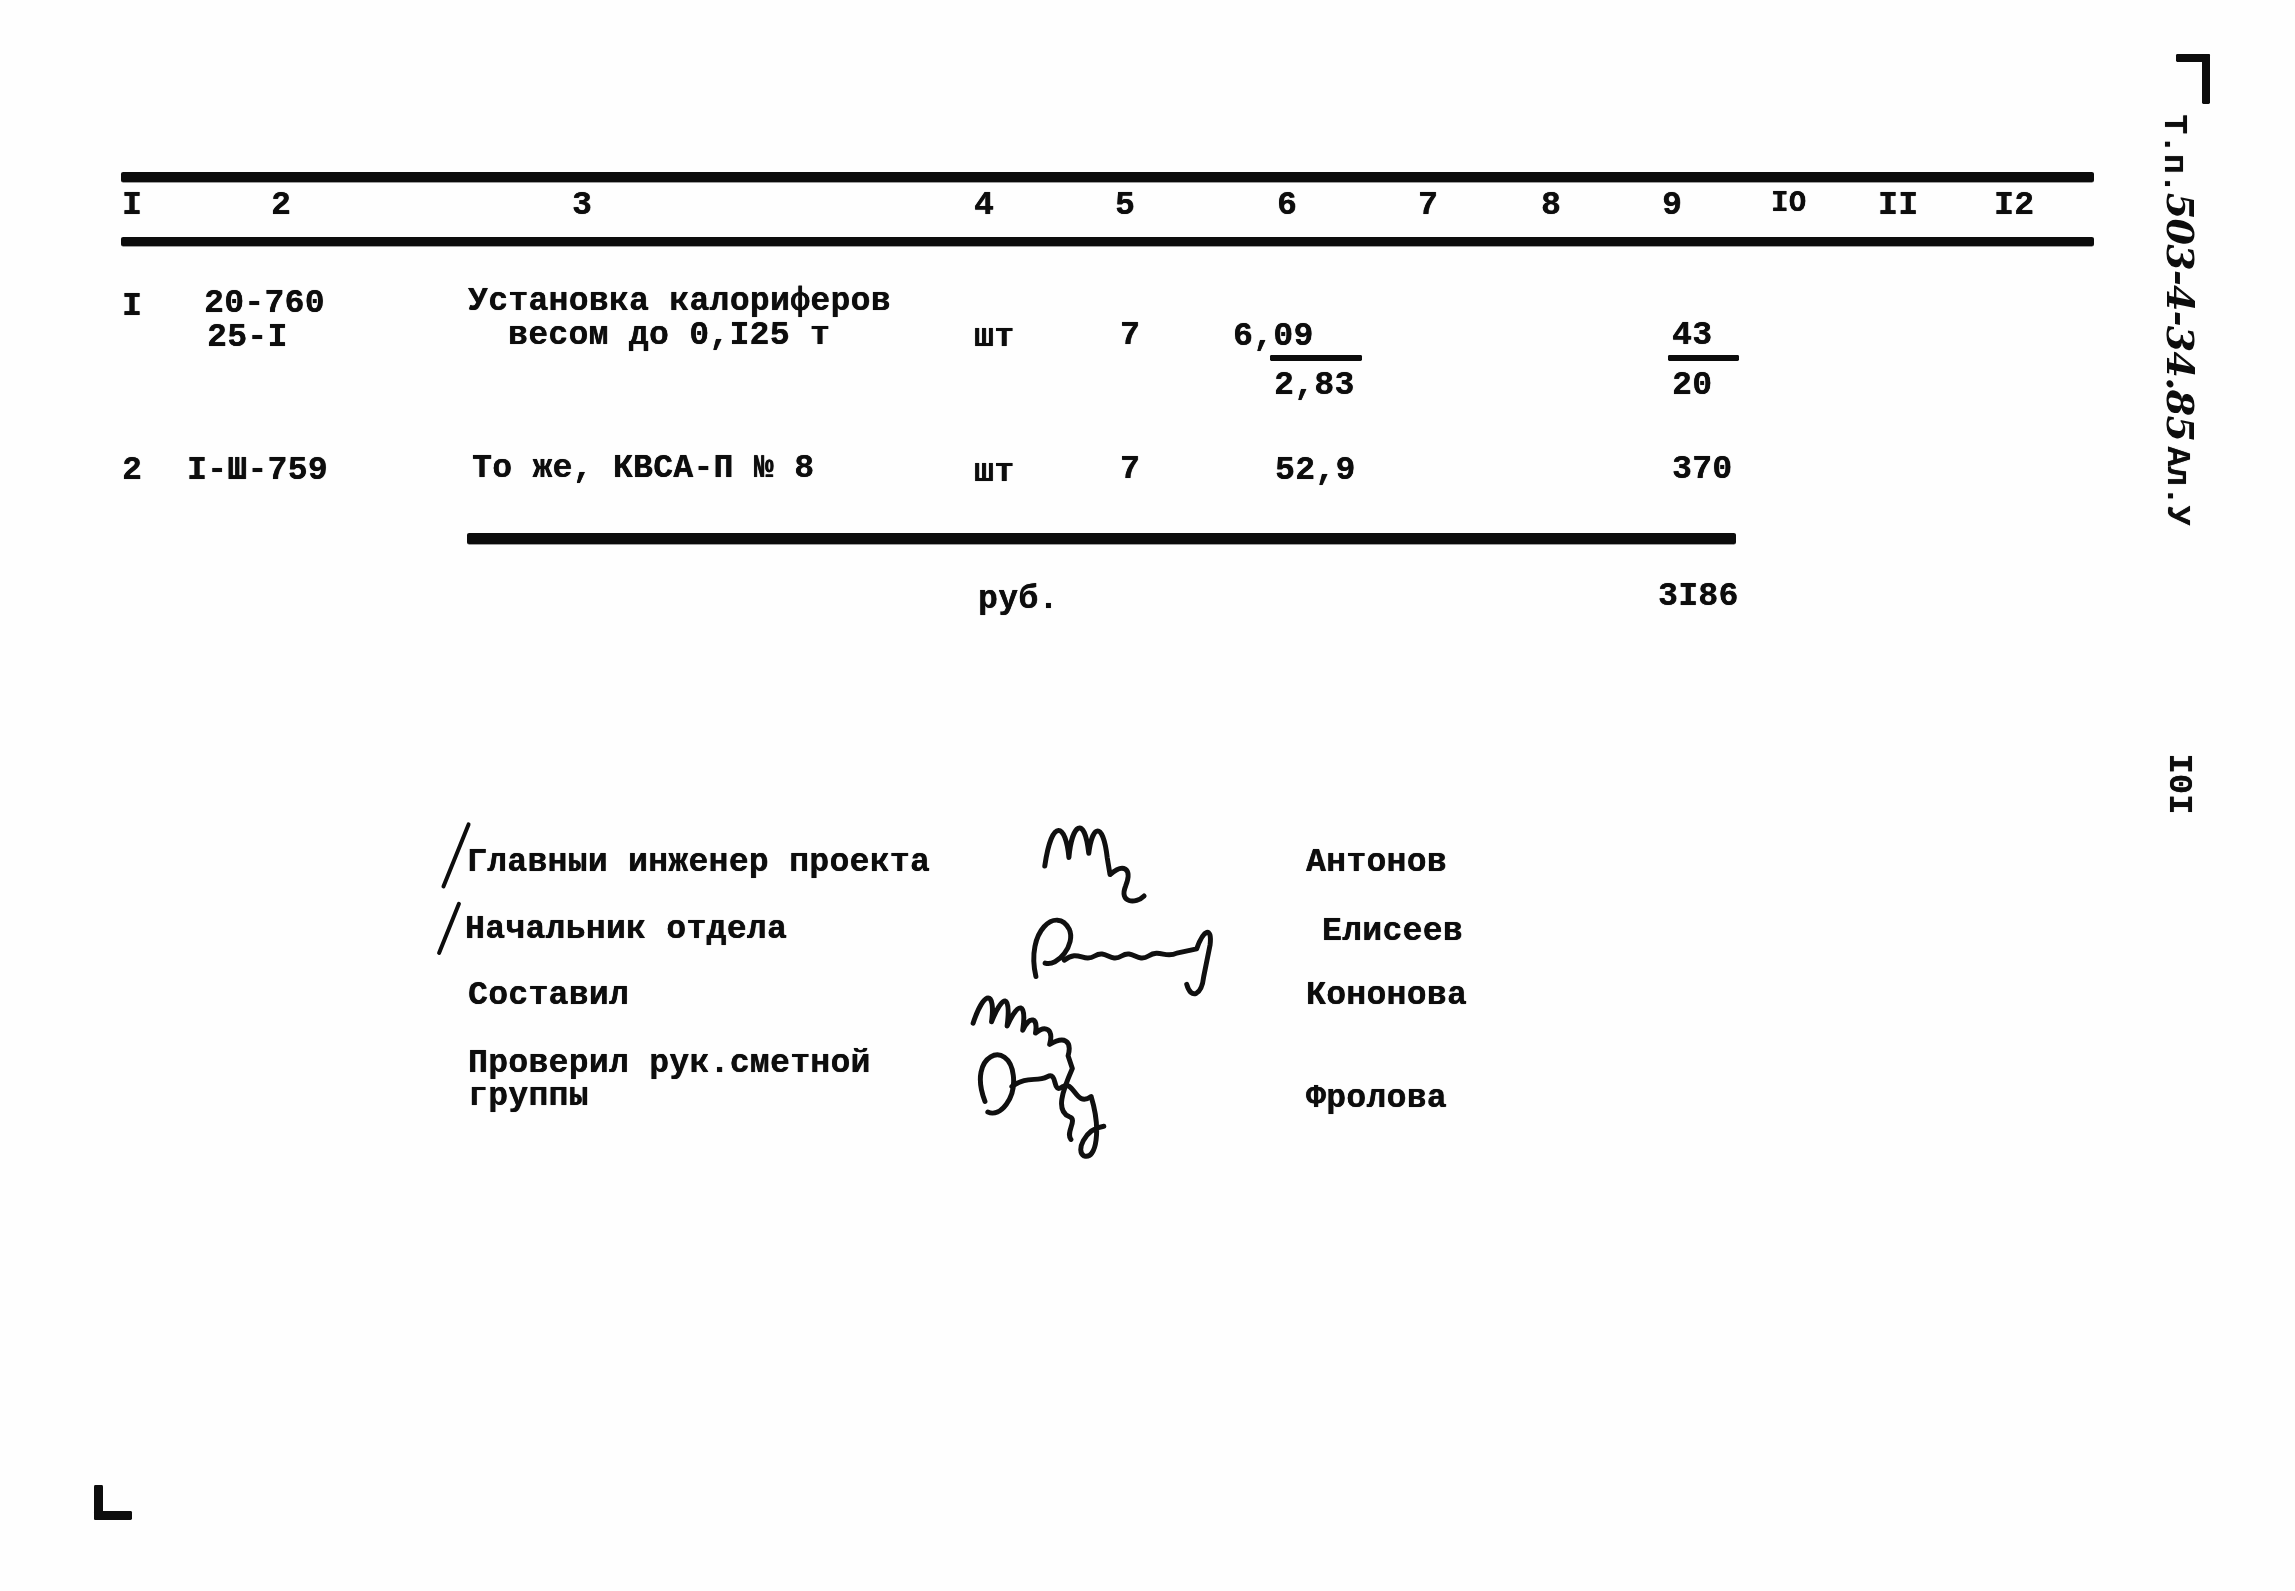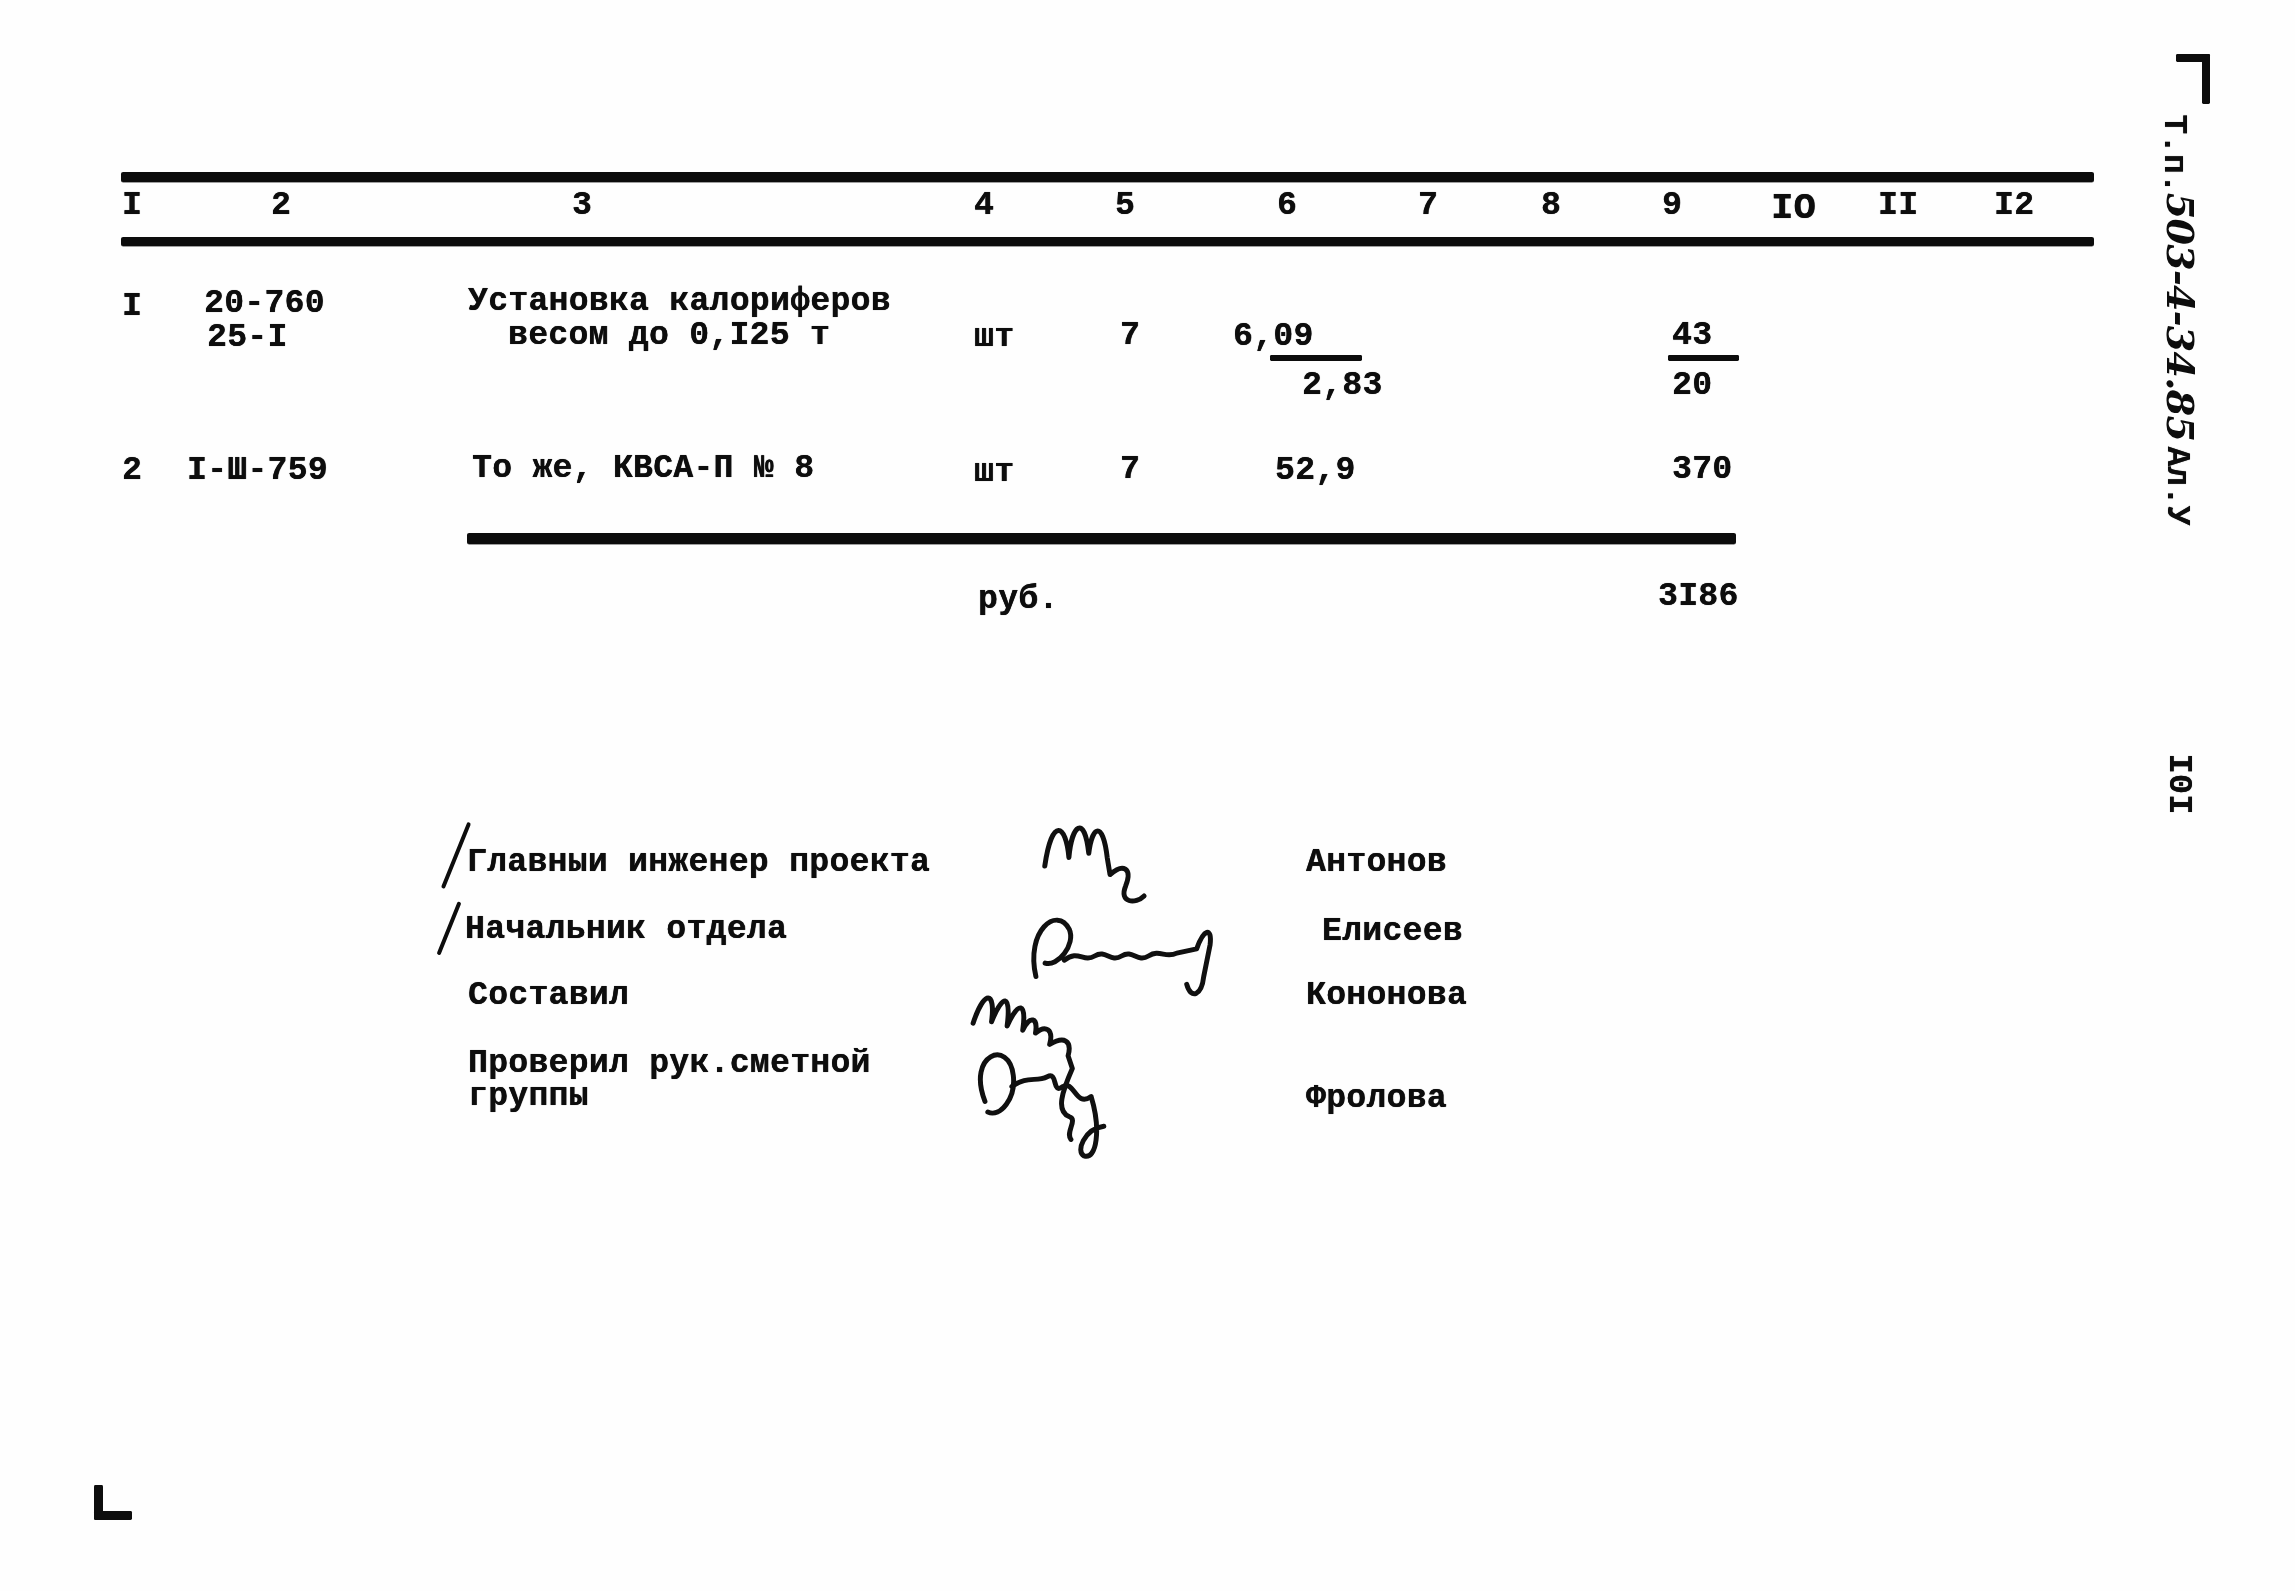--- a/index.html
+++ b/index.html
@@ -65,34 +65,34 @@
 
   <span class="typed" style="left:122px;top:189px;font-size:33px;">I</span>
   <span class="typed" style="left:271px;top:189px;font-size:33px;">2</span>
   <span class="typed" style="left:572px;top:189px;font-size:33px;">3</span>
   <span class="typed" style="left:974px;top:189px;font-size:33px;">4</span>
   <span class="typed" style="left:1115px;top:189px;font-size:33px;">5</span>
   <span class="typed" style="left:1277px;top:189px;font-size:33px;">6</span>
   <span class="typed" style="left:1418px;top:189px;font-size:33px;">7</span>
   <span class="typed" style="left:1541px;top:189px;font-size:33px;">8</span>
   <span class="typed" style="left:1662px;top:189px;font-size:33px;">9</span>
-  <span class="typed" style="left:1771px;top:189px;font-size:37px;">IO</span>
+  <span class="typed" style="left:1771px;top:189px;font-size:29px;">IO</span>
   <span class="typed" style="left:1878px;top:189px;font-size:33px;">II</span>
   <span class="typed" style="left:1994px;top:189px;font-size:33px;">I2</span>
 
   <span class="typed" style="left:122px;top:290px;">I</span>
   <span class="typed" style="left:204px;top:287px;">20-760</span>
   <span class="typed" style="left:207px;top:321px;">25-I</span>
   <span class="typed" style="left:468px;top:285px;">Установка калориферов</span>
   <span class="typed" style="left:468px;top:319px;margin-left:40px;">весом до 0,I25 т</span>
   <span class="typed" style="left:974px;top:321px;">шт</span>
   <span class="typed" style="left:1120px;top:319px;">7</span>
   <span class="typed underlined-val" style="left:1233px;top:320px;">6,09</span>
   <div class="frac-line" style="left:1270px;top:355px;width:92px;height:6.4px;"></div>
-  <span class="typed" style="left:1274px;top:369px;margin-left:28px;">2,83</span>
+  <span class="typed" style="left:1274px;top:369px;">2,83</span>
   <span class="typed underlined-val" style="left:1672px;top:319px;">43</span>
   <div class="frac-line" style="left:1668px;top:355px;width:71px;height:6.4px;"></div>
   <span class="typed" style="left:1672px;top:369px;">20</span>
 
   <span class="typed" style="left:122px;top:454px;">2</span>
   <span class="typed" style="left:187px;top:454px;">I-Ш-759</span>
   <span class="typed" style="left:472px;top:452px;text-align:right;">То же, КВСА-П № 8</span>
   <span class="typed" style="left:974px;top:456px;">шт</span>
   <span class="typed" style="left:1120px;top:453px;">7</span>
   <span class="typed" style="left:1275px;top:454px;">52,9</span>

